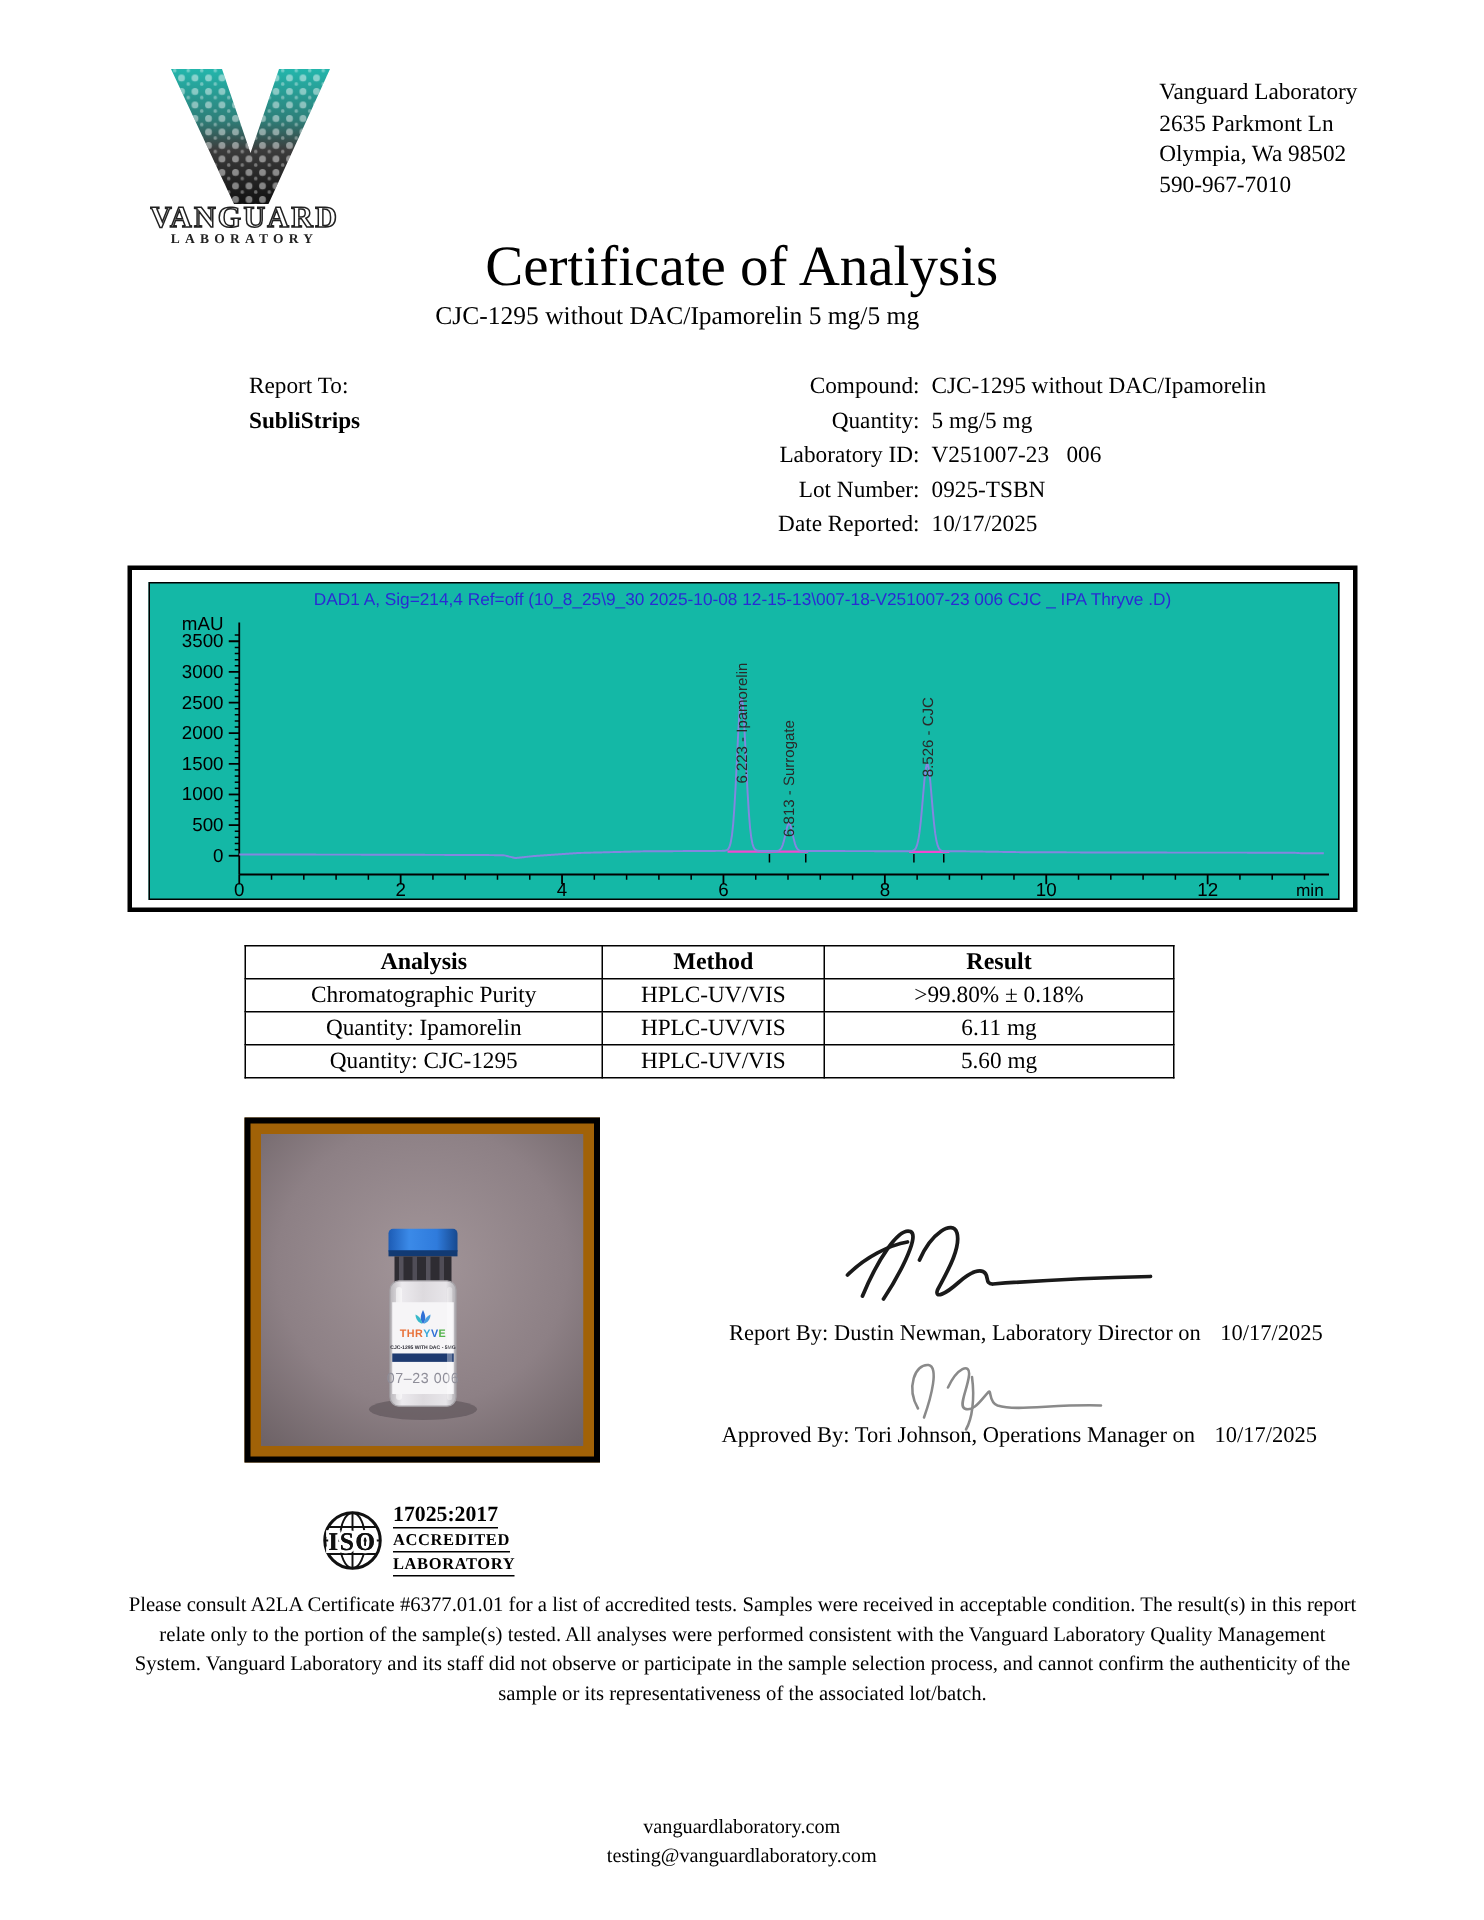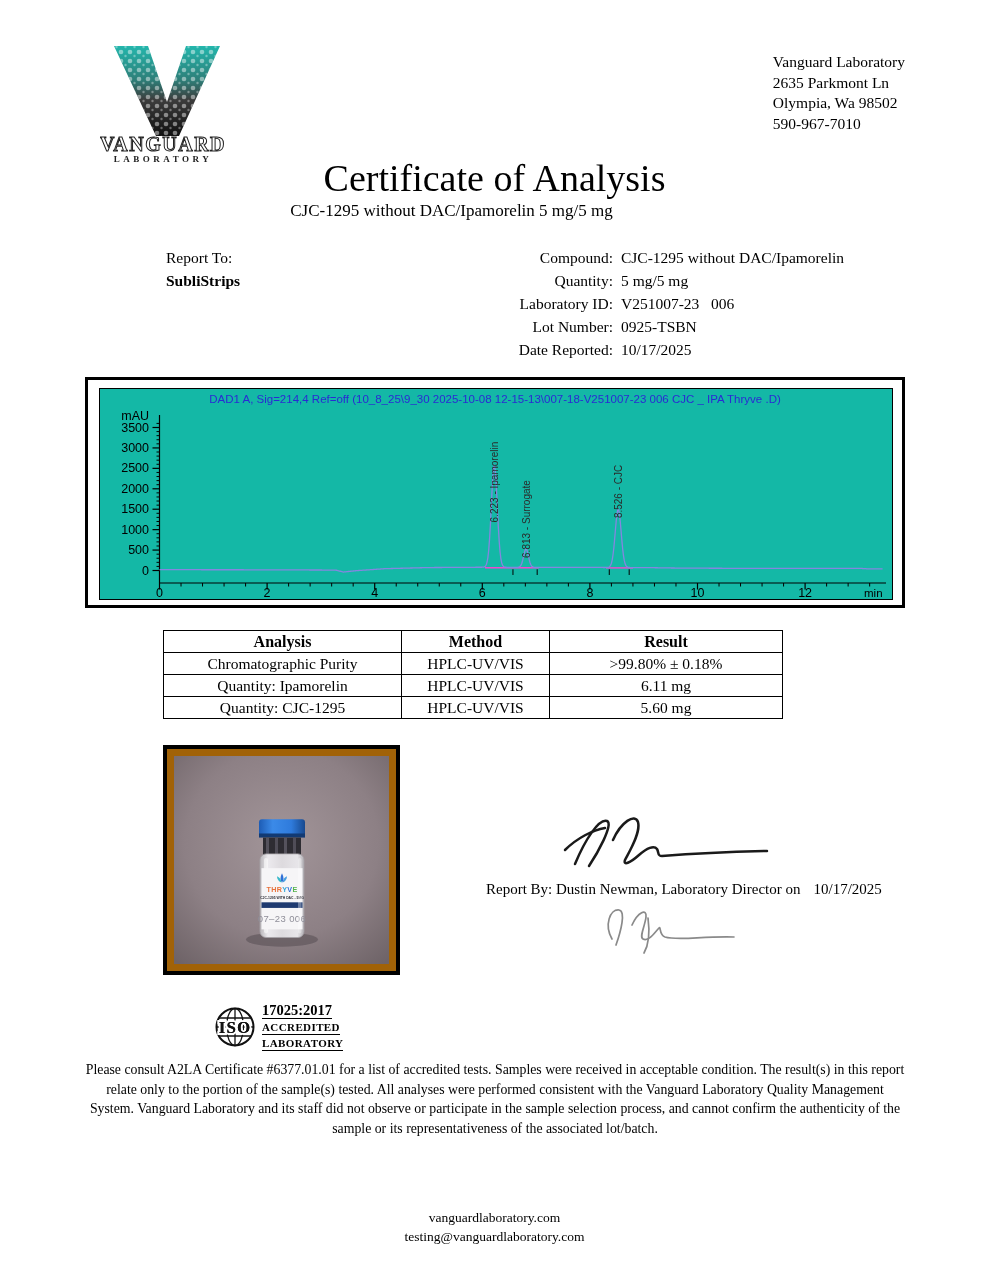--- a/index.html
+++ b/index.html
@@ -323,20 +323,23 @@
     <span>Report By: Dustin Newman, Laboratory Director on</span><span class="sig-date">10/17/2025</span>
   </div>
 
   <svg class="abs sig2" viewBox="0 0 150 54">
     <g fill="none" stroke="#8a8a8a" stroke-width="1.7" stroke-linecap="round">
       <path d="M22,38 C14,24 20,8 29,9 C36,10 31,30 26,44"></path>
       <path d="M42,24 C48,11 57,7 56,16 C55,25 49,36 53,38 C59,41 65,31 69,27 C71,25 69,34 75,36 C88,40 112,35 144,36"></path>
       <path d="M58,17 C60,32 58,45 54,52"></path>
     </g>
   </svg>
+  <div class="abs sig-line sig-line-2">
+    <span>Approved By: Tori Johnson, Operations Manager on</span><span class="sig-date">10/17/2025</span>
+  </div>
 
   <div class="abs iso-wrap">
     <svg width="44" height="44" viewBox="0 0 44 44">
       <g transform="translate(22,22)" fill="none" stroke="#111" stroke-width="2">
         <circle r="18.5"></circle>
         <ellipse rx="8.5" ry="18.5" stroke-width="1.3"></ellipse>
         <line x1="0" y1="-18.5" x2="0" y2="18.5" stroke-width="1.3"></line>
         <line x1="-16.2" y1="-9" x2="16.2" y2="-9" stroke-width="1.3"></line>
         <line x1="-18.5" y1="0" x2="18.5" y2="0" stroke-width="1.3"></line>
         <line x1="-16.2" y1="9" x2="16.2" y2="9" stroke-width="1.3"></line>

